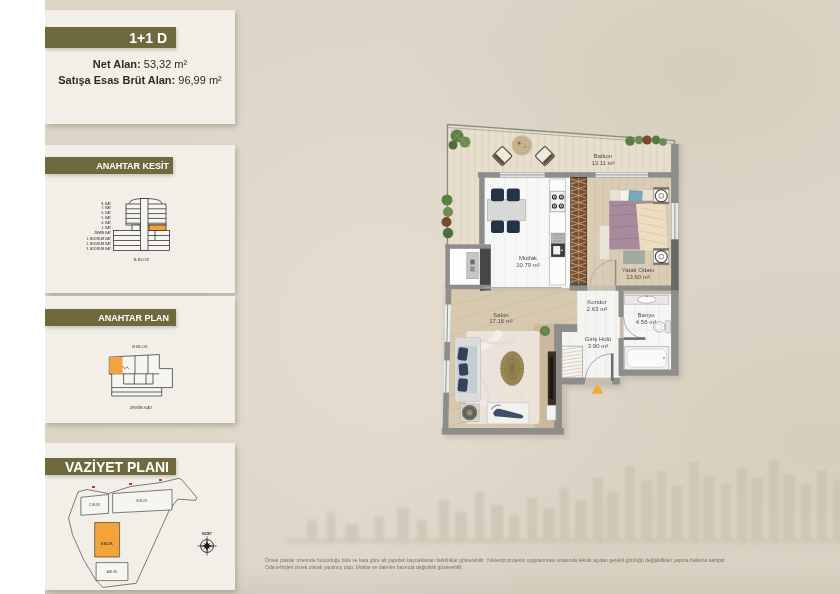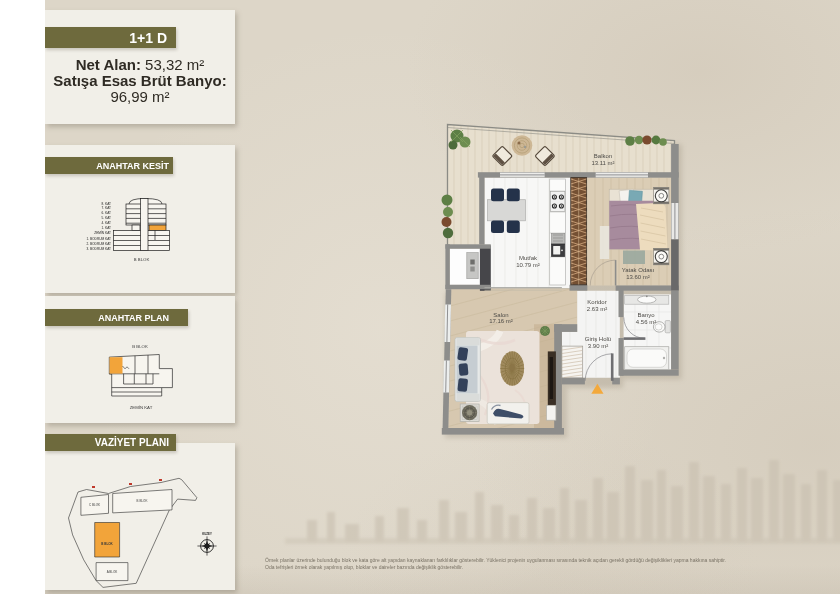--- a/index.html
+++ b/index.html
@@ -7,21 +7,21 @@
 .page{position:relative;width:840px;height:594px;background:#ddd6c8;overflow:hidden;margin-left:45px;}
 .tex{position:absolute;inset:0;background:
  radial-gradient(ellipse 420px 260px at 78% 12%, rgba(201,189,171,.35), transparent 70%),
  radial-gradient(ellipse 500px 340px at 92% 75%, rgba(198,186,168,.30), transparent 70%),
  radial-gradient(ellipse 420px 420px at 40% 55%, rgba(238,232,221,.38), transparent 72%),
  radial-gradient(ellipse 300px 200px at 60% 95%, rgba(206,196,180,.25), transparent 70%),
  linear-gradient(to top, rgba(178,168,152,.22), rgba(178,168,152,0) 5%);}
 .panel{position:absolute;left:0;width:190px;background:#f1efe8;box-shadow:2px 3px 5px rgba(110,100,85,.35);}
 .bar{position:absolute;left:0;width:131px;background:#6e6a3d;color:#fff;font-weight:bold;
  display:flex;align-items:center;justify-content:flex-end;box-shadow:1px 2px 3px rgba(110,100,85,.3);}
-.stats{position:absolute;left:0;top:57px;width:190px;text-align:center;color:#2f2b24;font-size:15px;line-height:15.8px;}
+.stats{position:absolute;left:0;top:57px;width:190px;text-align:center;color:#2f2b24;font-size:11px;line-height:15.8px;}
 .stats b{font-weight:bold;}
 .disc{position:absolute;left:220px;top:557px;width:560px;font-size:5px;line-height:6.5px;color:#797265;}
 </style>
 </head>
 <body>
 <div class="page">
 <div class="tex"></div>
 
 <svg style="position:absolute;left:0;top:0;" width="840" height="594" viewBox="0 0 840 594">
 <defs>
@@ -66,21 +66,21 @@
 <rect x="240" y="538" width="600" height="6" opacity="0.7"></rect>
 </g>
 </svg>
 
 <div class="panel" style="top:10px;height:114px;"></div>
 
 <div class="bar" style="top:27px;height:21px;font-size:14px;padding-right:9px;width:122px;">1+1 D</div>
 
 <div class="stats">
 <div><b>Net Alan:</b> 53,32 m²</div>
-<div><b>Satışa Esas Brüt Banyo:</b> 96,99 m²</div>
+<div><b>Satışa Esas Brüt Alan:</b> 96,99 m²</div>
 </div>
 
 <div class="panel" style="top:145px;height:148px;"></div>
 
 <div class="bar" style="top:157px;height:17px;font-size:9px;padding-right:4px;width:124px;">ANAHTAR KESİT</div>
 
 <svg style="position:absolute;left:0;top:0;" width="840" height="594" viewBox="0 0 840 594">
 <g stroke="#1d1d1d" stroke-width="0.7" fill="#f7f5ef">
 <path d="M84,204 Q84,198.5 100,198.5 Q117,198.5 117,204" fill="#f7f5ef"></path>
 <rect x="81" y="204" width="40" height="21"></rect>
@@ -107,41 +107,41 @@
 <text x="66" y="234">ZEMİN KAT</text>
         <text x="66" y="240">1. BODRUM KAT</text>
 <text x="66" y="245">2. BODRUM KAT</text>
         <text x="66" y="250">3. BODRUM KAT</text>
 </g>
 <text x="96.5" y="260.5" font-size="4.3px" fill="#3a3a3a" text-anchor="middle" font-family="Liberation Sans,sans-serif">B BLOK</text>
 </svg>
 
 <div class="panel" style="top:296px;height:127px;"></div>
 
-<div class="bar" style="top:309px;height:17px;font-size:9px;padding-right:19px;width:124px;">ANAHTAR PLAN</div>
+<div class="bar" style="top:309px;height:17px;font-size:9px;padding-right:7px;width:124px;">ANAHTAR PLAN</div>
 
 <svg style="position:absolute;left:0;top:0;" width="840" height="594" viewBox="0 0 840 594">
 <text x="95" y="348" font-size="4.3px" fill="#3a3a3a" text-anchor="middle" font-family="Liberation Sans,sans-serif">B BLOK</text>
 <g stroke="#2a2a2a" stroke-width="0.7" fill="#f7f5ef">
 <path d="M64.3,357.1 L114.3,354.5 L114.3,368.6 L127.4,368.6 L127.4,387.6 L116.7,387.6 L116.7,396 L66.7,396 L66.7,374 L64.3,374 Z"></path>
 <line x1="90" y1="355.8" x2="90" y2="373.8"></line>
         <line x1="103" y1="355.1" x2="103" y2="373.8"></line>
 <line x1="64.3" y1="373.8" x2="114.3" y2="373.8"></line>
 <path d="M78.6,373.8 L78.6,384 L89.3,384 L89.3,373.8 M89.3,384 L101,384 L101,373.8 M101,384 L108,384 L108,373.8" fill="none"></path>
 <line x1="66.7" y1="387.6" x2="116.7" y2="387.6"></line>
 <line x1="66.7" y1="392" x2="116.7" y2="392"></line>
 <rect x="64.5" y="357.2" width="13" height="16.4" fill="#f2a43a" stroke="none"></rect>
 <path d="M77.5,366 l2.5,2.8 l2,-2 l2,2" fill="none" stroke-width="0.6"></path>
 </g>
 <text x="96" y="409" font-size="4.3px" fill="#3a3a3a" text-anchor="middle" font-family="Liberation Sans,sans-serif">ZEMİN KAT</text>
 </svg>
 
 <div class="panel" style="top:443px;height:147px;"></div>
 
-<div class="bar" style="top:434px;height:17px;font-size:10px;padding-right:7px;width:124px;">VAZİYET PLANI</div>
+<div class="bar" style="top:458px;height:17px;font-size:14px;padding-right:7px;width:124px;">VAZİYET PLANI</div>
 
 <svg style="position:absolute;left:0;top:0;" width="840" height="594" viewBox="0 0 840 594">
 <g stroke="#2a2a2a" stroke-width="0.6" fill="none">
 <path d="M23.5,518 L33,492 L41.5,489.5 L63.5,493.5 L85.5,486.5 L116,482.5 L134,478.3 L136.7,479.7 L151.9,497.7 L150.5,500.4 L132.6,499.1 L124.3,510.1 L91.2,583.3 L58,587.4 L51.1,580.6 L38.7,559.8 L27.6,534.9 Z"></path>
 <path d="M35.9,497.3 L63.5,494.5 L63.5,513.3 L35.9,515.3 Z" fill="#f7f5ef"></path>
 <path d="M67.7,493.5 L127,489.5 L127,509.9 L67.7,512.9 Z" fill="#f7f5ef"></path>
 <path d="M51.1,562.6 L82.9,562.6 L82.9,580.6 L51.1,580.6 Z" fill="#f7f5ef"></path>
 <path d="M49.7,522.5 L74.6,522.5 L74.6,557 L49.7,557 Z" fill="#f2a43a"></path>
 </g>
 <g fill="#3a3a3a" font-size="3px" text-anchor="middle" font-family="Liberation Sans,sans-serif">

